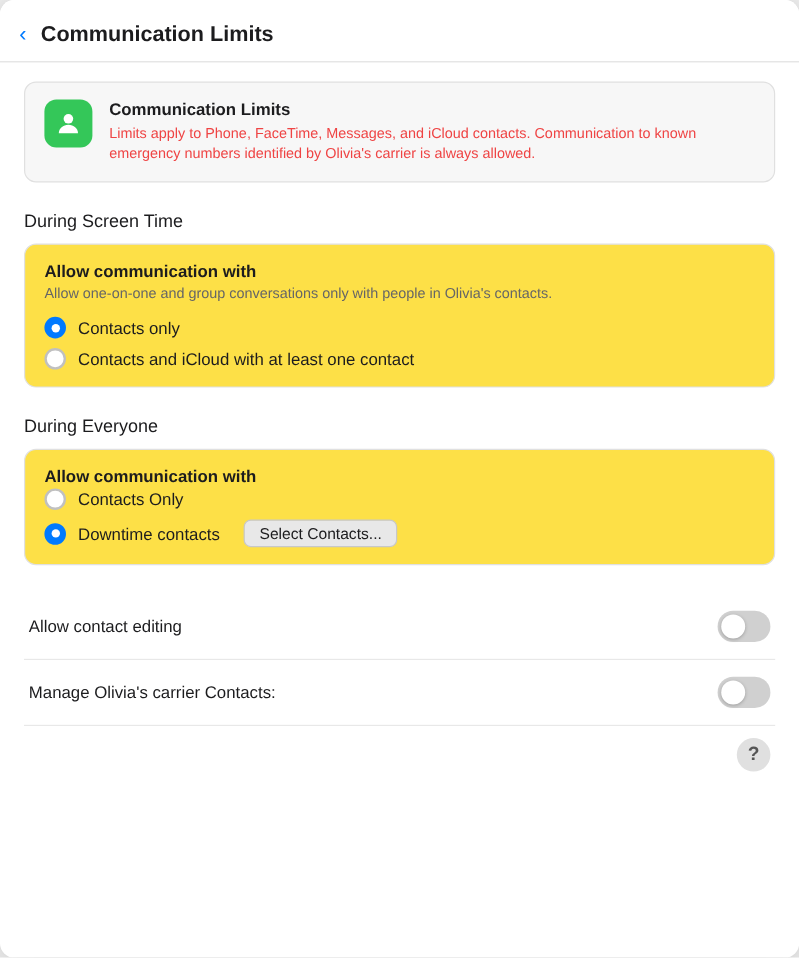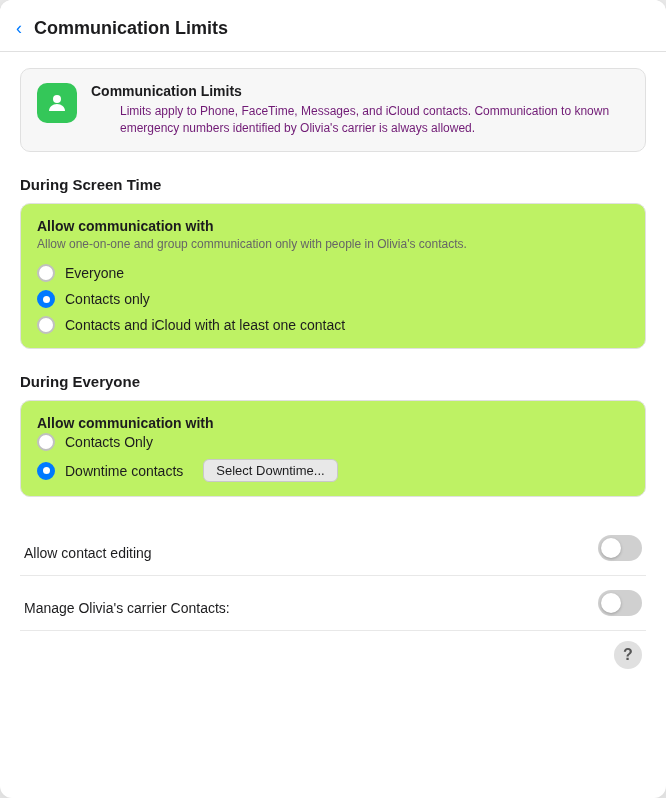--- a/index.html
+++ b/index.html
@@ -89,36 +89,35 @@
 
     .info-title {
       font-size: 14px;
       font-weight: 600;
       color: #1c1c1e;
       margin-bottom: 4px;
     }
 
     .info-desc {
       font-size: 12px;
-      color: #701a75;
+      color: #ef4444;
       line-height: 1.4;
-      margin-left: 29px;
     }
 
     
     .section-label {
       font-size: 15px;
-      font-weight: 700;
+      font-weight: 400;
       color: #1c1c1e;
       margin-bottom: 10px;
     }
 
     
     .setting-card {
-      background: #bef264;
+      background: #fde047;
       border: 1px solid #e0e0e0;
       border-radius: 10px;
       padding: 14px 16px;
       margin-bottom: 24px;
     }
 
     .card-title {
       font-size: 14px;
       font-weight: 600;
       color: #1c1c1e;
@@ -183,21 +182,21 @@
       border-radius: 6px;
       padding: 3px 12px;
       font-size: 13px;
       color: #1c1c1e;
       cursor: pointer;
     }
 
     
     .toggle-row {
       display: flex;
-      align-items: flex-end;
+      align-items: center;
       justify-content: space-between;
       padding: 14px 4px;
       border-bottom: 1px solid #e8e8e8;
     }
 
     .toggle-row:last-child {
       border-bottom: none;
     }
 
     .toggle-label {
@@ -273,26 +272,22 @@
       <div class="info-text-block">
         <div class="info-title">Communication Limits</div>
         <div class="info-desc">Limits apply to Phone, FaceTime, Messages, and iCloud contacts. Communication to known emergency numbers identified by Olivia's carrier is always allowed.</div>
       </div>
     </div>
 
     <div class="section-label">During Screen Time</div>
 
     <div class="setting-card">
       <div class="card-title">Allow communication with</div>
-      <div class="card-subtitle">Allow one-on-one and group communication only with people in Olivia's contacts.</div>
-
-      <div class="radio-option">
-        <div class="radio-circle"></div>
-        <span class="radio-label">Everyone</span>
-      </div>
+      <div class="card-subtitle">Allow one-on-one and group conversations only with people in Olivia's contacts.</div>
+
 
       <div class="radio-option">
         <div class="radio-circle selected"></div>
         <span class="radio-label">Contacts only</span>
       </div>
 
       <div class="radio-option">
         <div class="radio-circle"></div>
         <span class="radio-label">Contacts and iCloud with at least one contact</span>
       </div>
@@ -304,21 +299,21 @@
       <div class="card-title">Allow communication with</div>
 
       <div class="radio-option">
         <div class="radio-circle"></div>
         <span class="radio-label">Contacts Only</span>
       </div>
 
       <div class="radio-option">
         <div class="radio-circle selected"></div>
         <span class="radio-label">Downtime contacts</span>
-        <button class="select-btn">Select Downtime...</button>
+        <button class="select-btn">Select Contacts...</button>
       </div>
     </div>
 
     <div class="toggle-row">
       <span class="toggle-label">Allow contact editing</span>
       <div class="toggle">
         <div class="toggle-thumb"></div>
       </div>
     </div>
 

